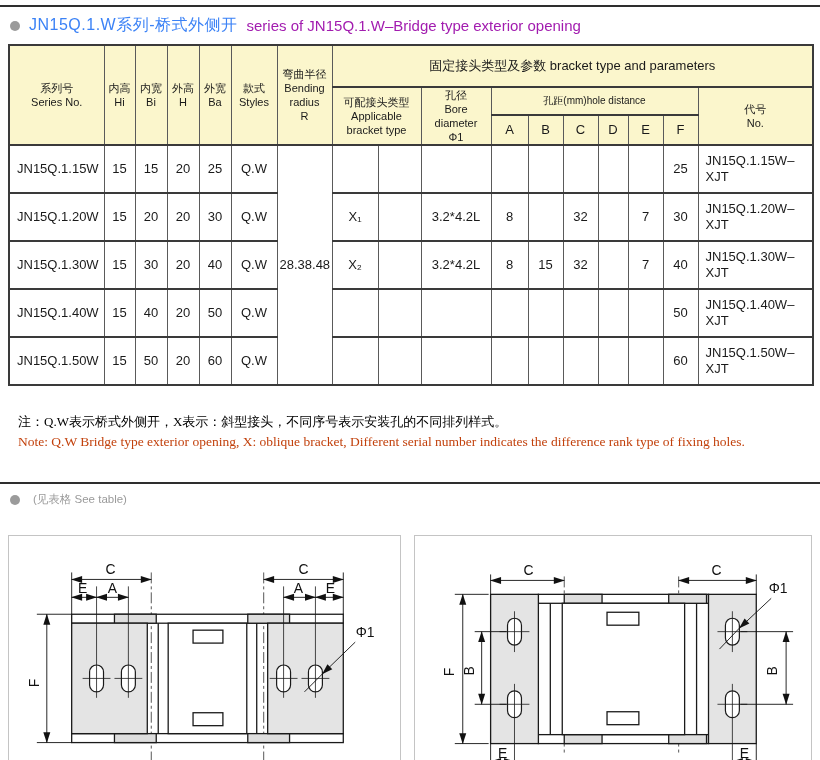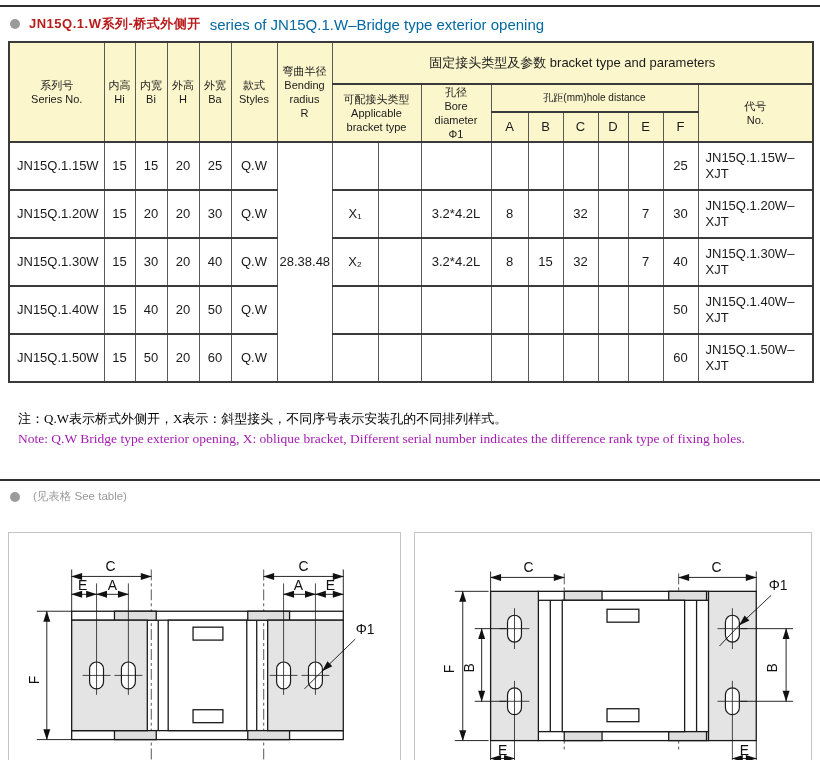--- a/index.html
+++ b/index.html
@@ -1,36 +1,36 @@
 <!DOCTYPE html>
 <html><head>
 <meta charset="utf-8">
 <style>
   html,body{margin:0;padding:0;width:820px;height:760px;background:#fff;overflow:hidden;
     font-family:"Liberation Sans","DejaVu Sans",sans-serif;color:#1a1a1a;}
   .rule{border:none;border-top:2px solid #2e2e2e;margin:0;}
   .rule.top{margin-top:5px;}
   .title-row{display:flex;align-items:center;gap:9px;padding:8px 10px 8px 10px;}
   .bullet{width:10px;height:10px;border-radius:50%;background:#9b9b9b;flex:0 0 auto;}
-  .title-zh{color:#b91c1c;font-weight:bold;font-size:13px;letter-spacing:.5px;}
-  .title-en{color:#0369a1;font-size:15px;}
+  .title-zh{color:#3b82f6;font-weight:normal;font-size:16px;letter-spacing:.5px;}
+  .title-en{color:#a21caf;font-size:15px;}
   .see-table{color:#9a9a9a;font-size:11.5px;margin-left:4px;}
   .content{padding:0 8px;}
   table.spec{border-collapse:collapse;width:804px;table-layout:fixed;border:2px solid #3a3a3a;}
   .spec th,.spec td{border-left:1px solid #5a5a5a;border-right:1px solid #5a5a5a;
     border-top:2px solid #3a3a3a;border-bottom:2px solid #3a3a3a;
     text-align:center;vertical-align:middle;padding:0 2px;line-height:1.28;overflow:hidden;}
   .spec th{background:#fbf6cc;font-weight:normal;font-size:11px;white-space:pre-line;}
   .spec td{font-size:13px;background:#fff;}
   .spec td.l{text-align:left;padding-left:7px;}
   tr.h1{height:42px;} tr.h2{height:28px;margin-top:29px;} tr.h3{height:30px;}
   tbody tr.r{height:48px;}
   .notes{padding:26px 10px 0 10px;font-family:Liberation Serif, serif;}
   .note-zh{font-size:13px;color:#000;line-height:20px;}
-  .note-en{font-size:13.5px;color:#a21caf;line-height:20px;}
+  .note-en{font-size:13.5px;color:#c2410c;line-height:20px;}
   .sect-gap{height:30px;}
   .panels{display:flex;justify-content:space-between;padding:0 8px;margin-top:20px;}
   .panel{border:1px solid #c4c4c4;position:relative;height:288px;background:#fff;}
   .panel.p1{width:391px;} .panel.p2{width:396px;}
   .panel-caption{position:absolute;left:0;bottom:10px;width:100%;text-align:center;
     font-size:16px;color:#111;}
   .panel-caption .cap-en{margin-left:12px;}
   svg text{font-family:"Liberation Sans","DejaVu Sans",sans-serif;}
 </style>
 </head>

